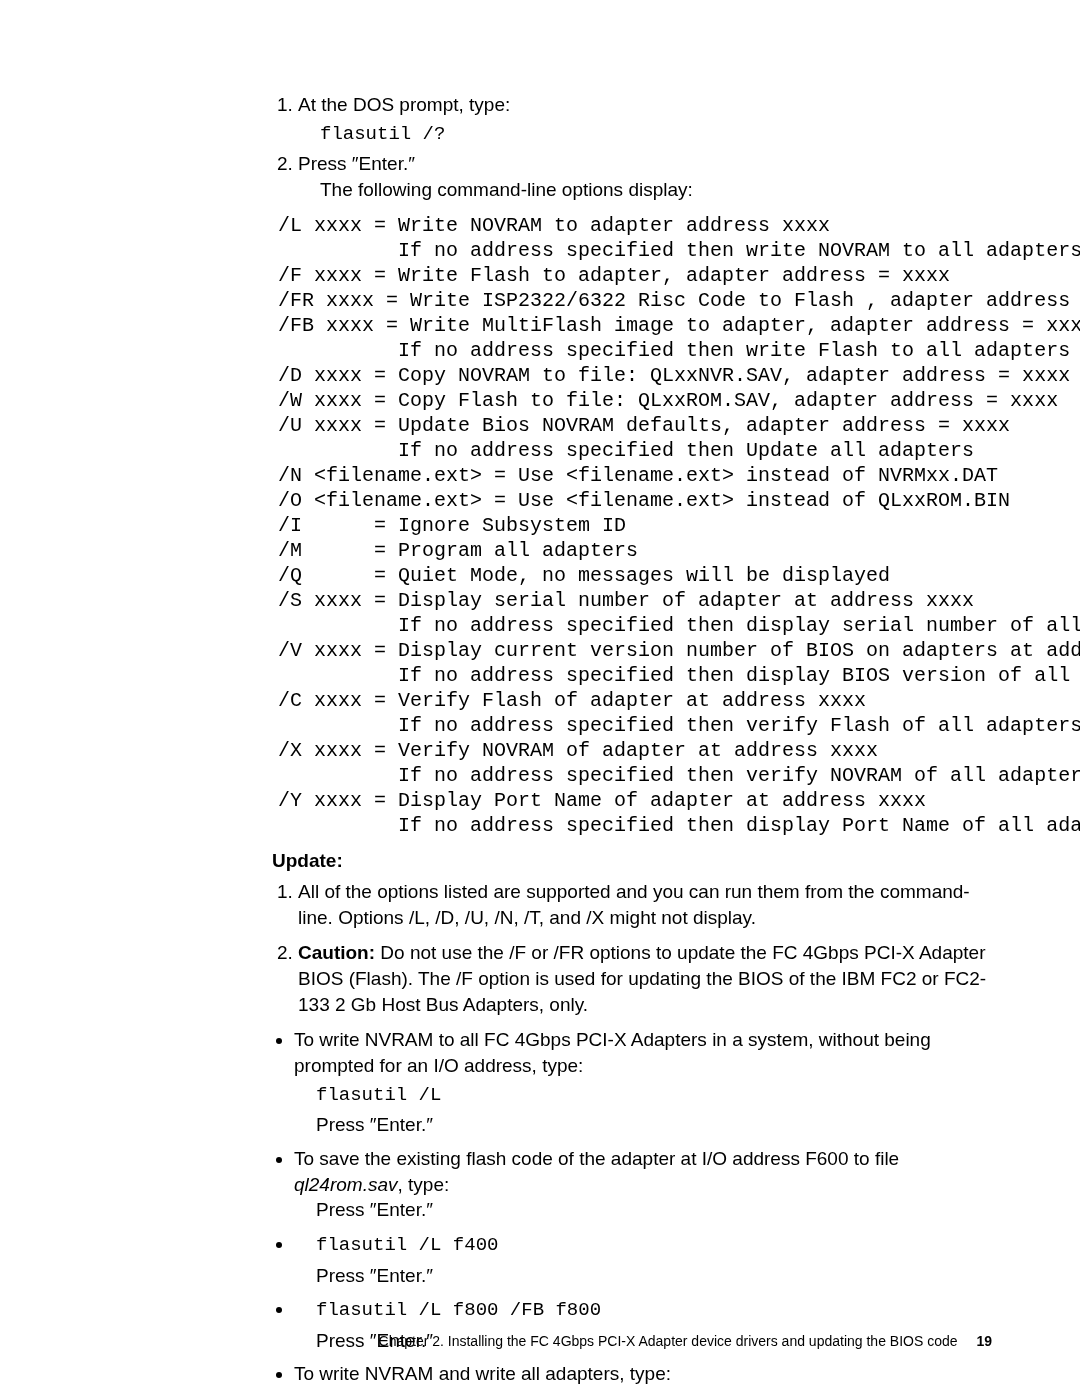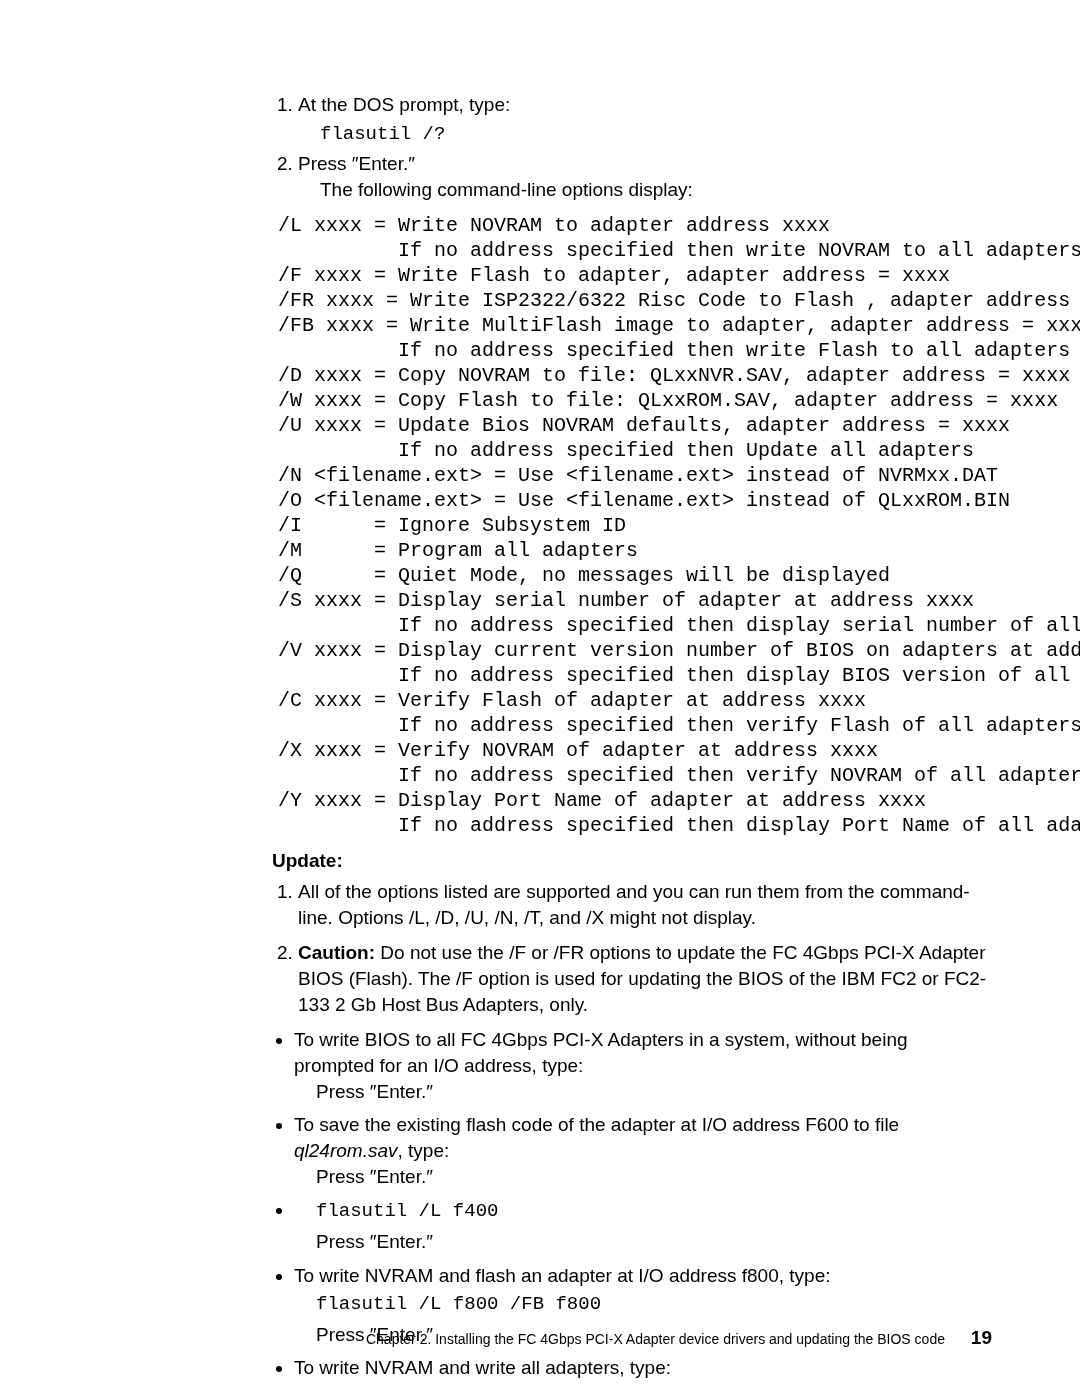--- a/index.html
+++ b/index.html
@@ -75,22 +75,22 @@
     font-style: italic;
   }
   .footer {
     position: absolute;
     bottom: 46px;
     right: 88px;
     font-size: 14px;
   }
   .footer .pg {
     font-weight: bold;
-    font-size: 19px;
-    margin-left: 22px;
+    font-size: 14px;
+    margin-left: 15px;
   }
   .bold {
     font-weight: bold;
   }
 </style>
 </head>
 <body>
 
 <div class="page">
 
@@ -136,33 +136,33 @@
   <ol class="notes">
     <li>All of the options listed are supported and you can run them from the command-line. Options /L, /D, /U, /N, /T, and /X might not display.</li>
     <li>
       <span class="bold">Caution:</span><span> Do not use the /F or /FR options to update the FC 4Gbps PCI-X Adapter BIOS (Flash). The /F option is used for updating the BIOS of the IBM FC2 or FC2-133 2 Gb Host Bus Adapters, only.</span>
     </li>
   </ol>
 
 
   <ul class="bullets">
     <li>
-      <span>To write BIOS to all FC 4Gbps PCI-X Adapters in a system, without being prompted for an I/O address, type:</span>
+      <span>To write NVRAM to all FC 4Gbps PCI-X Adapters in a system, without being prompted for an I/O address, type:</span>
+      <span class="mono">flasutil /L</span>
       <div class="sub">Press ″Enter.″</div>
     </li>
     <li>
       <span>To save the existing flash code of the adapter at I/O address F600 to file </span><span class="ital">ql24rom.sav</span><span>, type:</span>
       <div class="sub">Press ″Enter.″</div>
     </li>
     <li>
       <span class="mono">flasutil /L f400</span>
       <div class="sub">Press ″Enter.″</div>
     </li>
     <li>
-      <span>To write NVRAM and flash an adapter at I/O address f800, type:</span>
       <span class="mono">flasutil /L f800 /FB f800</span>
       <div class="sub">Press ″Enter.″</div>
     </li>
     <li>
       <span>To write NVRAM and write all adapters, type:</span>
       
       
     </li>
   </ul>
 

